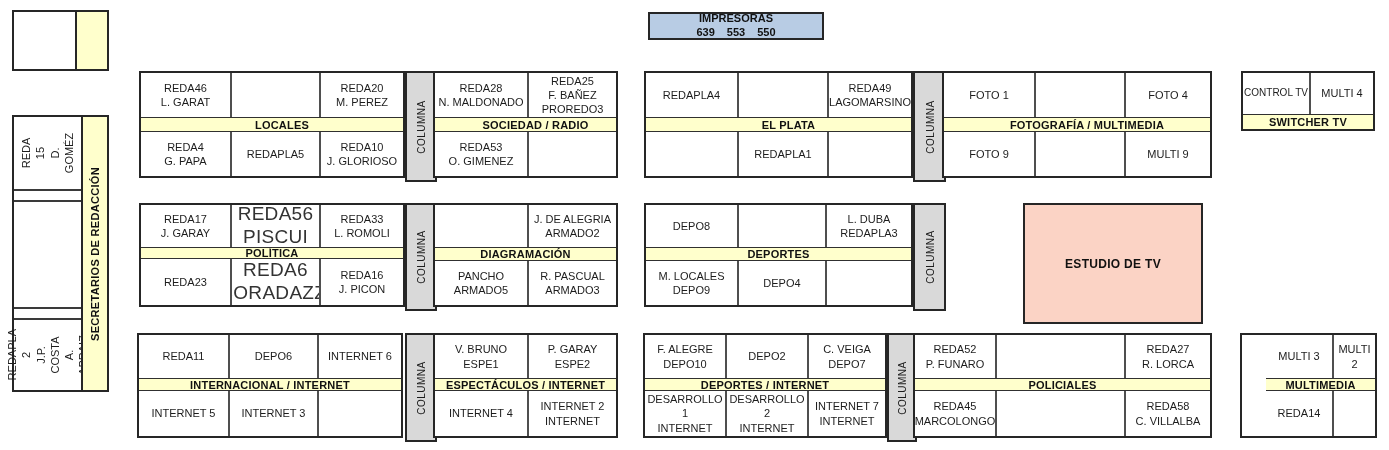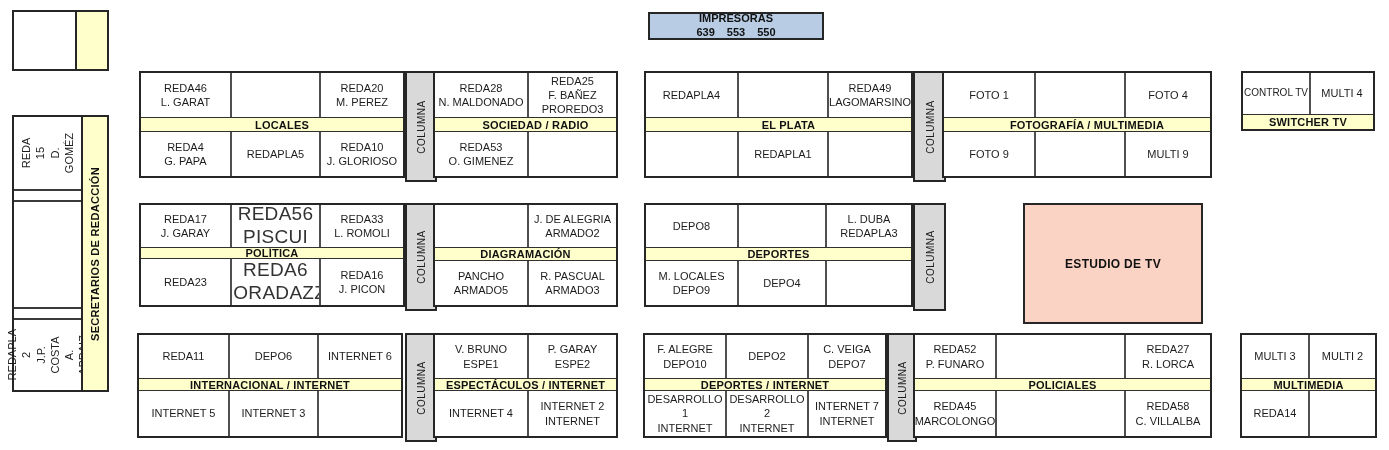--- a/index.html
+++ b/index.html
@@ -300,21 +300,21 @@
     <div class="band">POLICIALES</div>
     <div class="row row2">
       <div class="cell" style="width:80px">REDA45
 MARCOLONGO</div>
       <div class="cell" style="width:129px"></div>
       <div class="cell fill">REDA58
 C. VILLALBA</div>
     </div>
   </div>
 
-  <div class="abs grp gC" style="left:1240px;top:333px;width:137px;height:105px;">
+  <div class="abs grp gC" style="left:1240px;top:333px;width:137px;height:105px;padding-left:24px;">
     <div class="row row1">
       <div class="cell" style="width:66px">MULTI 3</div>
       <div class="cell fill">MULTI 2</div>
     </div>
     <div class="band">MULTIMEDIA</div>
     <div class="row row2">
       <div class="cell" style="width:66px">REDA14</div>
       <div class="cell fill"></div>
     </div>
   </div>

